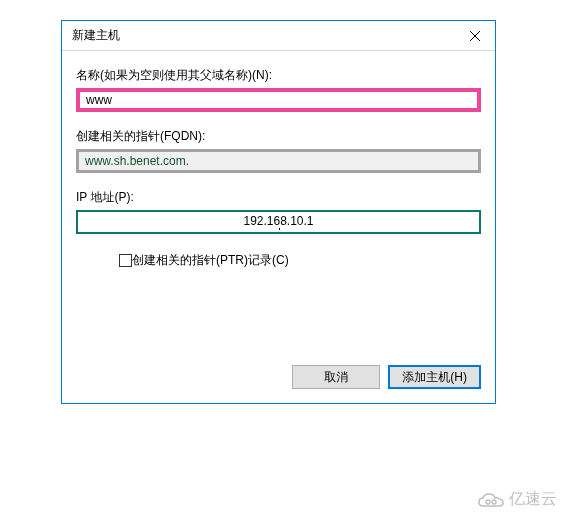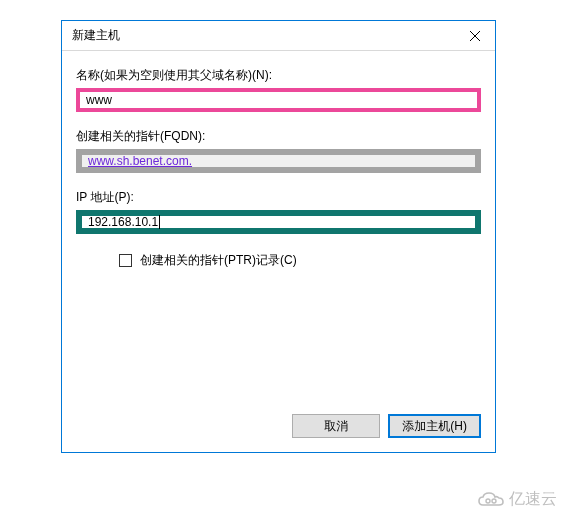--- a/index.html
+++ b/index.html
@@ -9,21 +9,21 @@
       background: #fff;
       width: 563px;
       height: 514px;
       position: relative;
     }
     .dialog {
       position: absolute;
       left: 61px;
       top: 20px;
       width: 435px;
-      height: 433px;
+      height: 384px;
       border: 1px solid #0078d7;
       background: #fff;
       display: flex;
       flex-direction: column;
     }
     .titlebar {
       height: 30px;
       display: flex;
       align-items: center;
       justify-content: space-between;
@@ -61,31 +61,31 @@
       height: 24px;
       border: 4px solid #ec4899;
       padding: 2px 6px;
       font-family: inherit;
       font-size: 12px;
       background: #fff;
       outline: none;
     }
     .text-input.readonly {
       background: #f0f0f0;
-      border: 6px solid #a3a3a3;
-      color: #6d28d9;
-      text-decoration: underline;
+      border: 3px solid #a3a3a3;
+      color: #14532d;
     }
     .text-input.focused {
-      border: 6px solid #0f766e;
+      border: 2px solid #0f766e;
+      flex-direction: column;
     }
     .checkbox-row {
       display: flex;
       align-items: center;
-      gap: 8px;
+      gap: 0;
       margin-top: 2px;
       padding-left: 43px;
     }
     .checkbox {
       width: 13px;
       height: 13px;
       border: 1px solid #333;
       background: #fff;
       cursor: pointer;
     }
@@ -109,21 +109,21 @@
     }
     .btn.primary {
       border: 2px solid #0078d7;
       background: #e1e1e1;
     }
     .watermark {
       position: absolute;
       right: 6px;
       bottom: 4px;
       display: flex;
-      align-items: center;
+      align-items: flex-end;
       gap: 4px;
       color: #bfbfbf;
       font-size: 16px;
       font-weight: 500;
     }
     .watermark svg { width: 28px; height: 18px; }
     .caret {
       display: inline-block;
       width: 1px;
       height: 14px;

